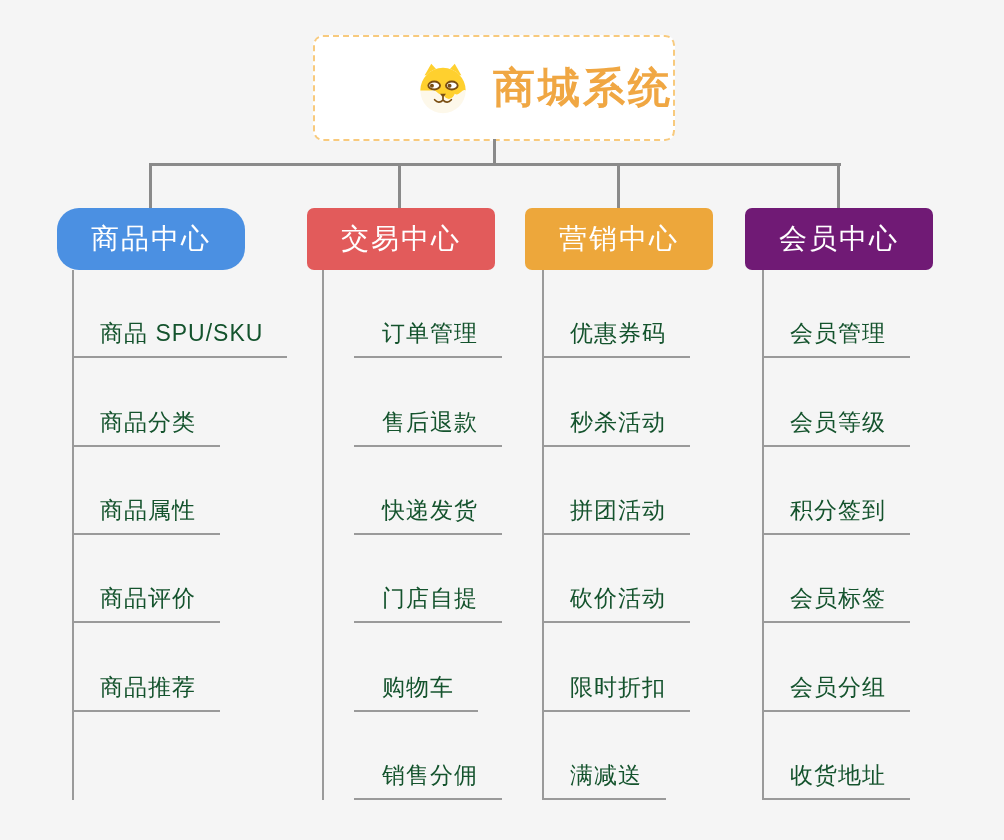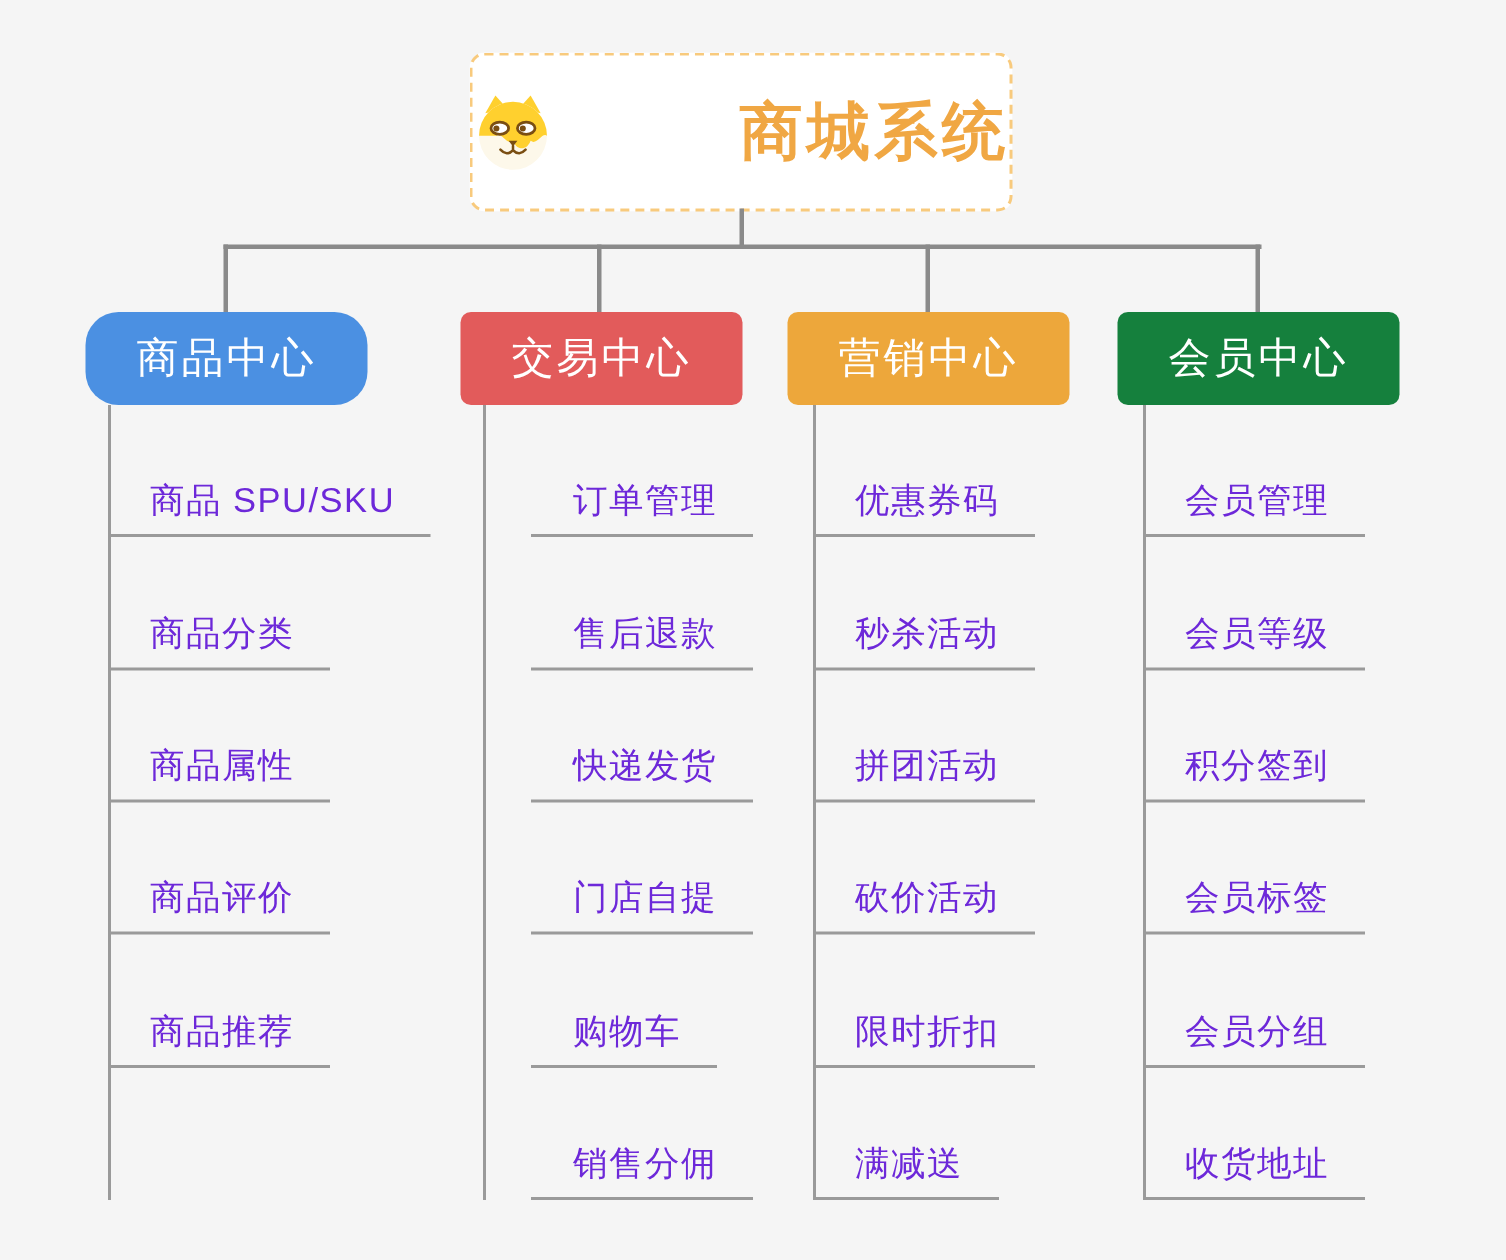--- a/index.html
+++ b/index.html
@@ -19,21 +19,21 @@
   
   .root-node {
     position: absolute;
     left: 313px; top: 35px;
     width: 362px; height: 106px;
     background: #ffffff;
     border: 2px dashed #f8ca7d;
     border-radius: 10px;
     display: flex;
     align-items: center;
-    justify-content: space-between;
+    justify-content: flex-end;
     gap: 23px;
   }
   .root-title {
     font-size: 42px;
     font-weight: 600;
     color: #f0a743;
     letter-spacing: 3px;
     white-space: nowrap;
   }
   .root-icon { width: 54px; height: 52px; flex: 0 0 auto; }
@@ -96,21 +96,21 @@
     height: 88.33px;
     display: flex;
     align-items: flex-end;
   }
   .leaf-label {
     display: inline-block;
     width: max-content;
     padding: 0 24px 7px 28px;
     border-bottom: 2px solid #9a9a9a;
     font-size: 23px;
-    color: #6d28d9;
+    color: #14532d;
     white-space: nowrap;
     letter-spacing: 1px;
   }
 </style>
 </head>
 <body>
 
 <div class="canvas">
 
   <div class="root-node">
@@ -142,21 +142,21 @@
   <div class="line root-drop"></div>
   <div class="line bus"></div>
   <div class="line drop drop-0"></div>
   <div class="line drop drop-1"></div>
   <div class="line drop drop-2"></div>
   <div class="line drop drop-3"></div>
 
   <div class="branch-header hdr-0" style="background: rgb(75, 144, 226);">商品中心</div>
   <div class="branch-header hdr-1" style="background: rgb(226, 91, 91);">交易中心</div>
   <div class="branch-header hdr-2" style="background: rgb(237, 167, 59);">营销中心</div>
-  <div class="branch-header hdr-3" style="background: #15803d;">会员中心</div>
+  <div class="branch-header hdr-3" style="background: #701a75;">会员中心</div>
 
   <div class="trunk trunk-0"></div>
   <div class="trunk trunk-1"></div>
   <div class="trunk trunk-2"></div>
   <div class="trunk trunk-3"></div>
 
   <div class="leaf-col col-0">
     <div class="leaf">
         <span class="leaf-label">商品 SPU/SKU</span>
       </div>

